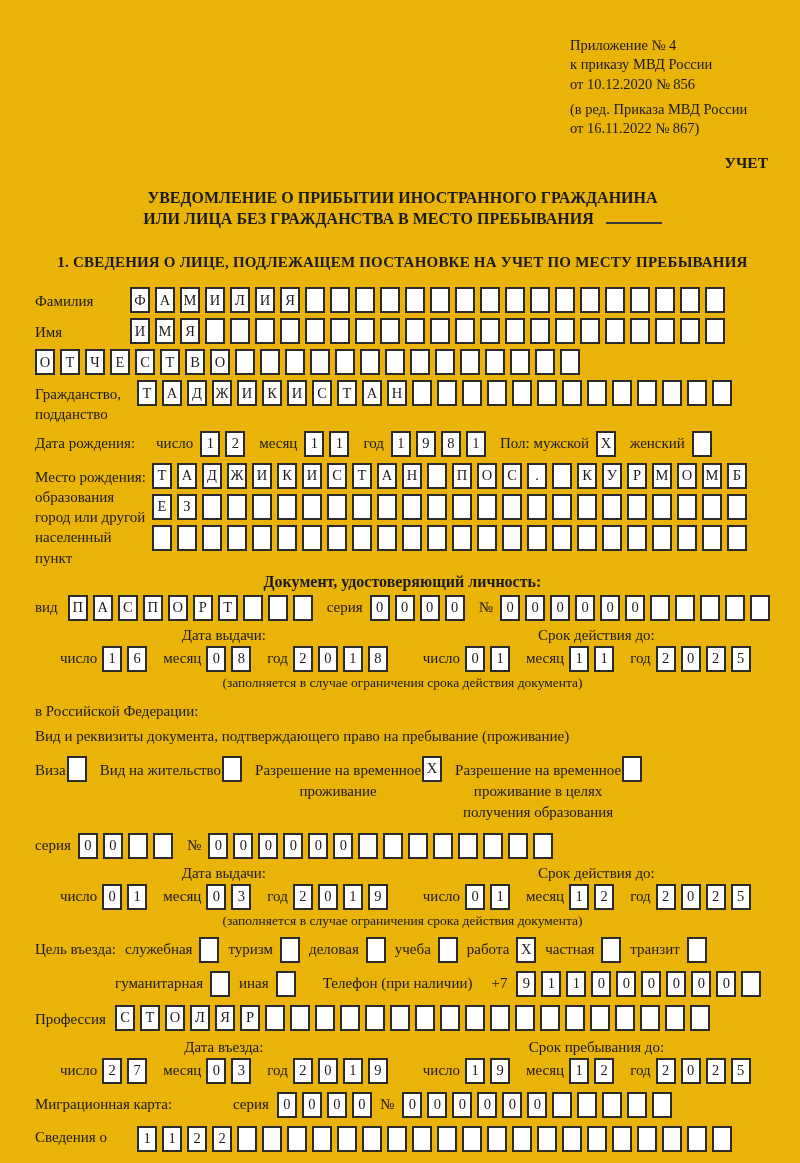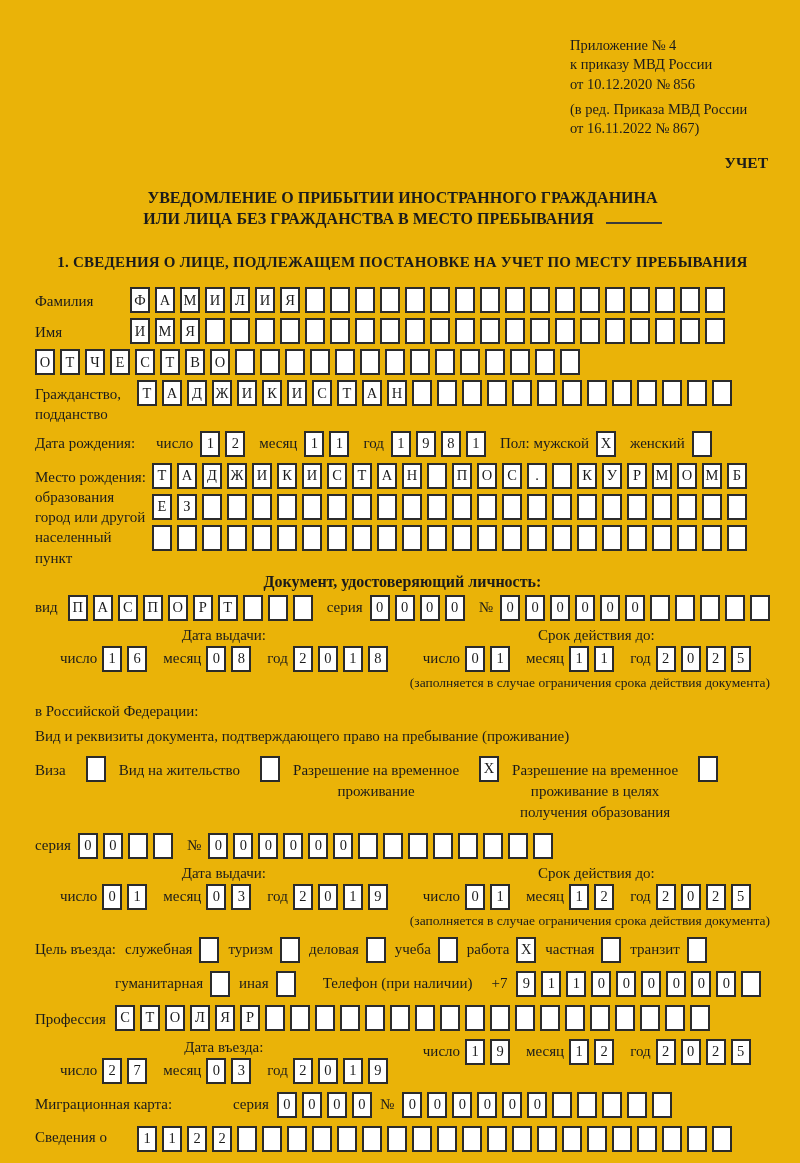--- a/index.html
+++ b/index.html
@@ -38,26 +38,26 @@
 
   .dates { display:flex; margin-top:4px; font-size:15px; }
   .half-l { flex:0 0 48%; padding-left:25px; }
   .half-r { flex:1 1 auto; padding-left:35px; }
   .dh { text-align:center; font-size:15px; margin-bottom:2px; }
   .dline { display:flex; align-items:center; }
   .dline .dl { margin-right:5px; }
   .dline .cells { margin-right:16px; }
   .dline .cells:last-child { margin-right:0; }
 
-  .fnote-r { text-align:right; font-size:13.5px; margin-top:3px; margin-bottom:8px; }
+  .fnote-r { text-align:center; font-size:13.5px; margin-top:3px; margin-bottom:8px; }
 
   .intro { font-size:15px; line-height:1.7; margin-top:4px; }
 
   .permits { display:flex; align-items:flex-start; gap:13px; font-size:15px; margin-top:6px; margin-bottom:10px; }
-  .pitem { display:flex; align-items:flex-start; gap:20px; }
+  .pitem { display:flex; align-items:flex-start; gap:1px; }
   .pitem .plabel { padding-top:4px; line-height:1.4; }
   .pcenter { text-align:center; }
 
   .purpose { display:flex; align-items:center; gap:9px; font-size:15px; margin-bottom:8px; flex-wrap:nowrap; }
   .pop { display:flex; align-items:center; gap:7px; }
   .indent80 { margin-left:80px; }
   .phone-gap { margin-left:18px; margin-right:10px; }
 
   .reps { display:flex; align-items:flex-start; margin-top:4px; }
   .reps .lblcol { width:102px; font-size:15px; line-height:1.55; flex:0 0 auto; }
@@ -653,20 +653,21 @@
         <span class="dl">год</span>
         <span class="cells">
             <span class="cell">2</span>
             <span class="cell">0</span>
             <span class="cell">1</span>
             <span class="cell">9</span>
           </span>
       </div>
     </div>
     <div class="half-r">
+      <div class="dh">Срок пребывания до:</div>
       <div class="dline">
         <span class="dl">число</span>
         <span class="cells">
             <span class="cell">1</span>
             <span class="cell">9</span>
           </span>
         <span class="dl">месяц</span>
         <span class="cells">
             <span class="cell">1</span>
             <span class="cell">2</span>

